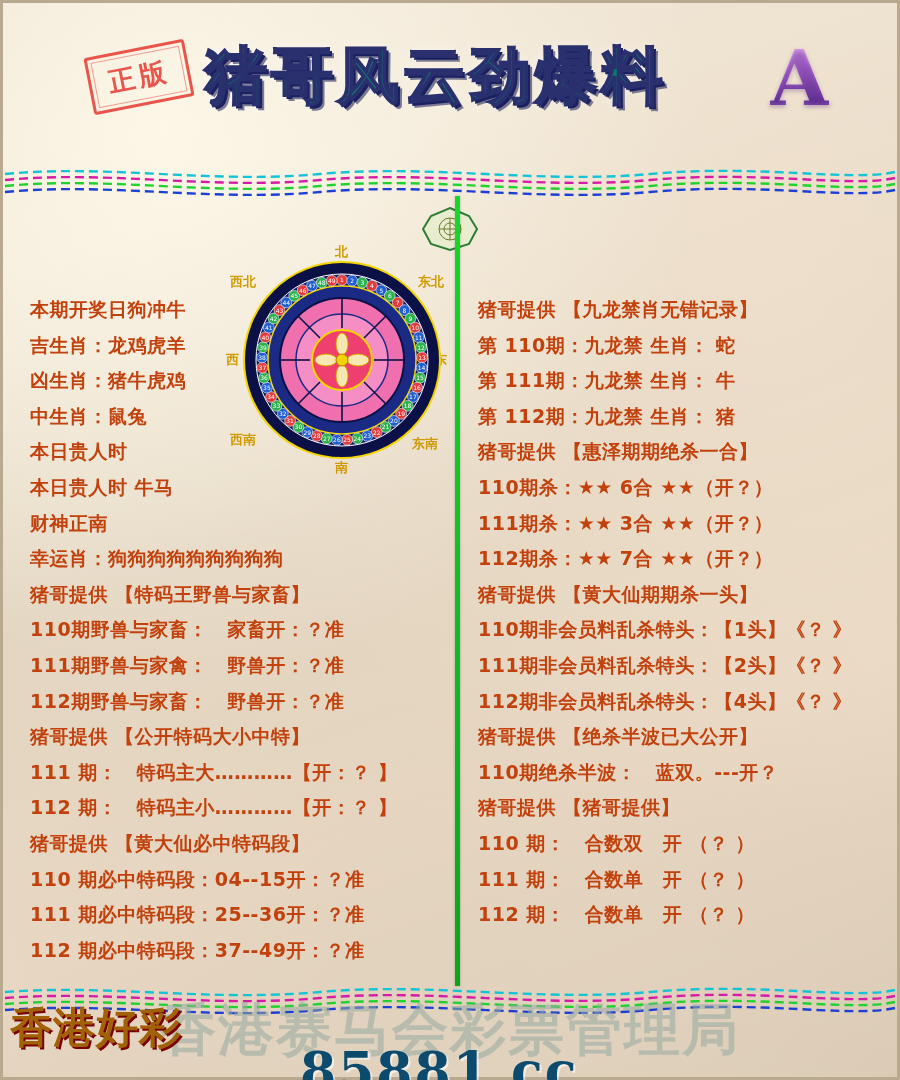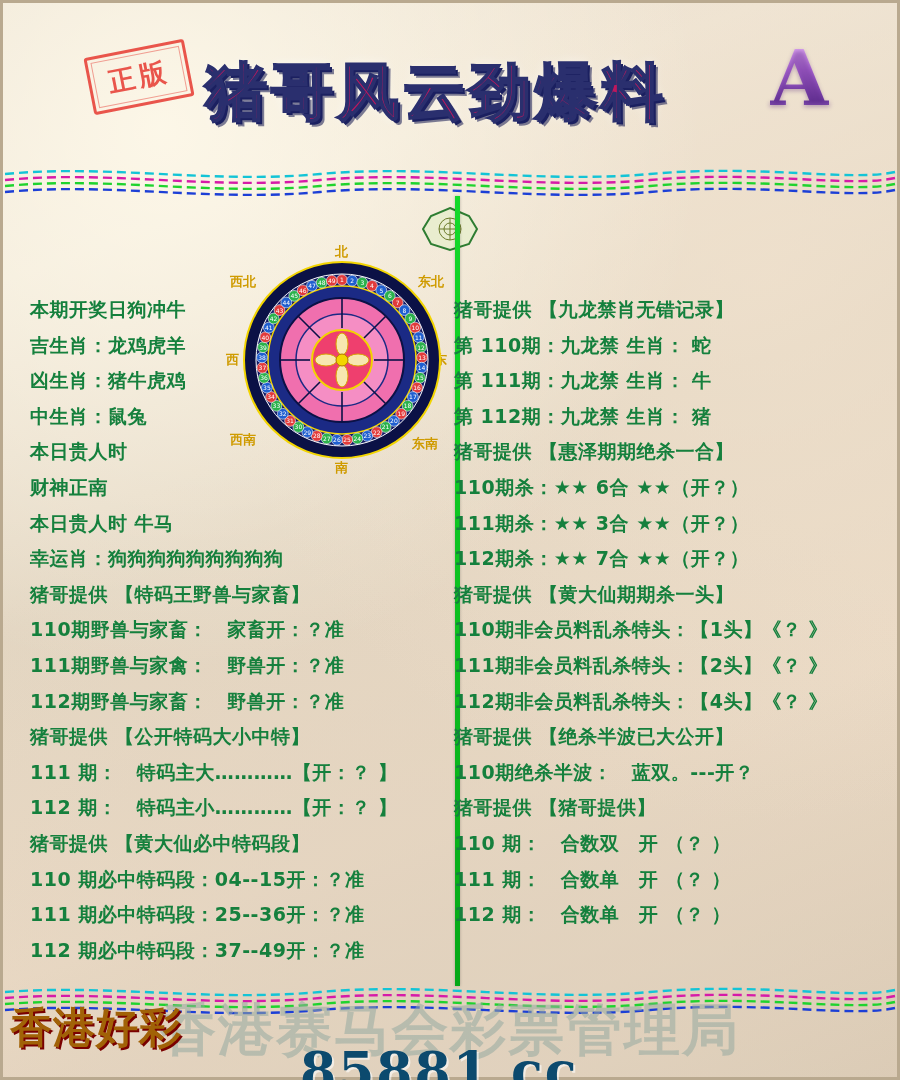--- a/index.html
+++ b/index.html
@@ -19,24 +19,24 @@
     position:absolute;left:88px;top:48px;width:96px;height:52px;
     border:3px solid #e8483f;border-radius:3px;
     transform:rotate(-11deg);
     color:#e8483f;font-size:27px;font-weight:bold;letter-spacing:4px;
     display:flex;align-items:center;justify-content:center;
     font-family:"DejaVu Serif","Liberation Serif",serif;
     opacity:.92;
   }
   .stamp::after{content:"";position:absolute;inset:3px;border:1px solid rgba(232,72,63,.55);}
   .title{
-    position:absolute;left:205px;top:50px;
+    position:absolute;left:205px;top:34px;
     font-size:62px;font-weight:bold;letter-spacing:4px;
     font-family:"DejaVu Serif","Liberation Serif",serif;
-    color:#be185d;
+    color:#0f766e;
     -webkit-text-stroke:2px #2a2f6e;
     text-shadow:
       3px 3px 0 #1b2060,
       5px 5px 0 rgba(20,24,80,.55),
       0 0 12px rgba(255,255,255,.6);
   }
   .letter-a{
     position:absolute;left:770px;top:34px;
     font-size:76px;font-weight:bold;
     font-family:"DejaVu Serif","Liberation Serif",serif;
@@ -53,23 +53,23 @@
     position:absolute;left:50%;transform:translateX(-50%);
     width:62px;height:46px;
   }
   
   .vsep{
     position:absolute;left:455px;top:196px;width:5px;height:790px;
     background:linear-gradient(180deg,#14d92a,#07a818);
     box-shadow:0 0 3px rgba(0,0,0,.25);
   }
   
-  .col{position:absolute;top:300px;font-size:19px;color:#15803d;line-height:1.0;}
+  .col{position:absolute;top:300px;font-size:19px;color:#c2410c;line-height:1.0;}
   .col-left{left:30px;width:415px;}
-  .col-right{left:454px;width:412px;}
+  .col-right{left:478px;width:412px;}
   .line{margin:0 0 16.6px 0;white-space:nowrap;letter-spacing:.5px;
         font-family:"DejaVu Sans","Liberation Sans",sans-serif;font-weight:600;}
   
   .wheel{position:absolute;left:222px;top:240px;width:240px;height:240px;}
   
   .footer-text{
     position:absolute;left:0;right:12px;top:1000px;height:62px;
     display:flex;align-items:center;justify-content:center;
     font-size:56px;font-weight:bold;letter-spacing:2px;
     color:rgba(150,170,160,.55);
@@ -262,22 +262,22 @@
 </div>
 
 <div class="vsep"></div>
 
 <div class="col col-left">
     <div class="line">本期开奖日狗冲牛</div>
     <div class="line">吉生肖：龙鸡虎羊</div>
     <div class="line">凶生肖：猪牛虎鸡</div>
     <div class="line">中生肖：鼠兔</div>
     <div class="line">本日贵人时</div>
+    <div class="line">本日贵人时 牛马</div>
     <div class="line">财神正南</div>
-    <div class="line">本日贵人时 牛马</div>
     <div class="line">幸运肖：狗狗狗狗狗狗狗狗狗</div>
     <div class="line">猪哥提供 【特码王野兽与家畜】</div>
     <div class="line">110期野兽与家畜：　家畜开：？准</div>
     <div class="line">111期野兽与家禽：　野兽开：？准</div>
     <div class="line">112期野兽与家畜：　野兽开：？准</div>
     <div class="line">猪哥提供 【公开特码大小中特】</div>
     <div class="line">111 期：　特码主大…………【开：？ 】</div>
     <div class="line">112 期：　特码主小…………【开：？ 】</div>
     <div class="line">猪哥提供 【黄大仙必中特码段】</div>
     <div class="line">110 期必中特码段：04--15开：？准</div>

